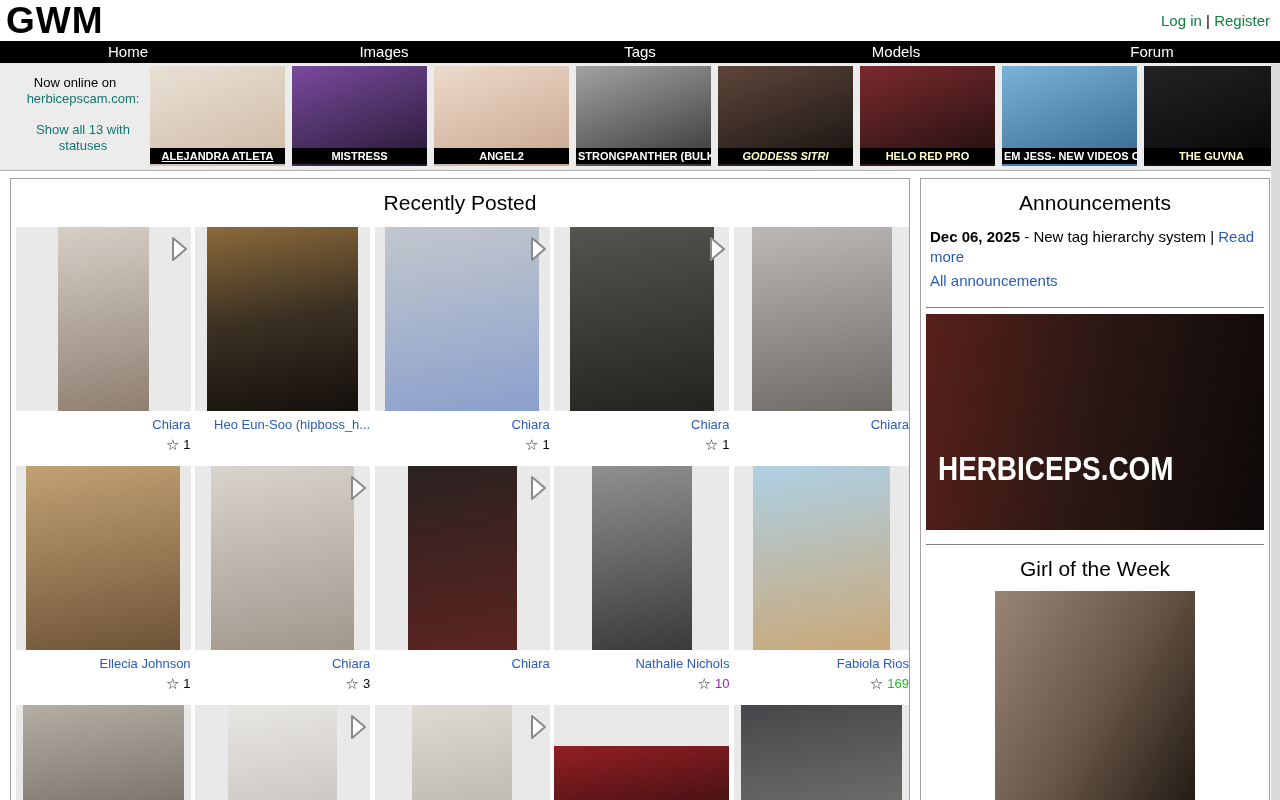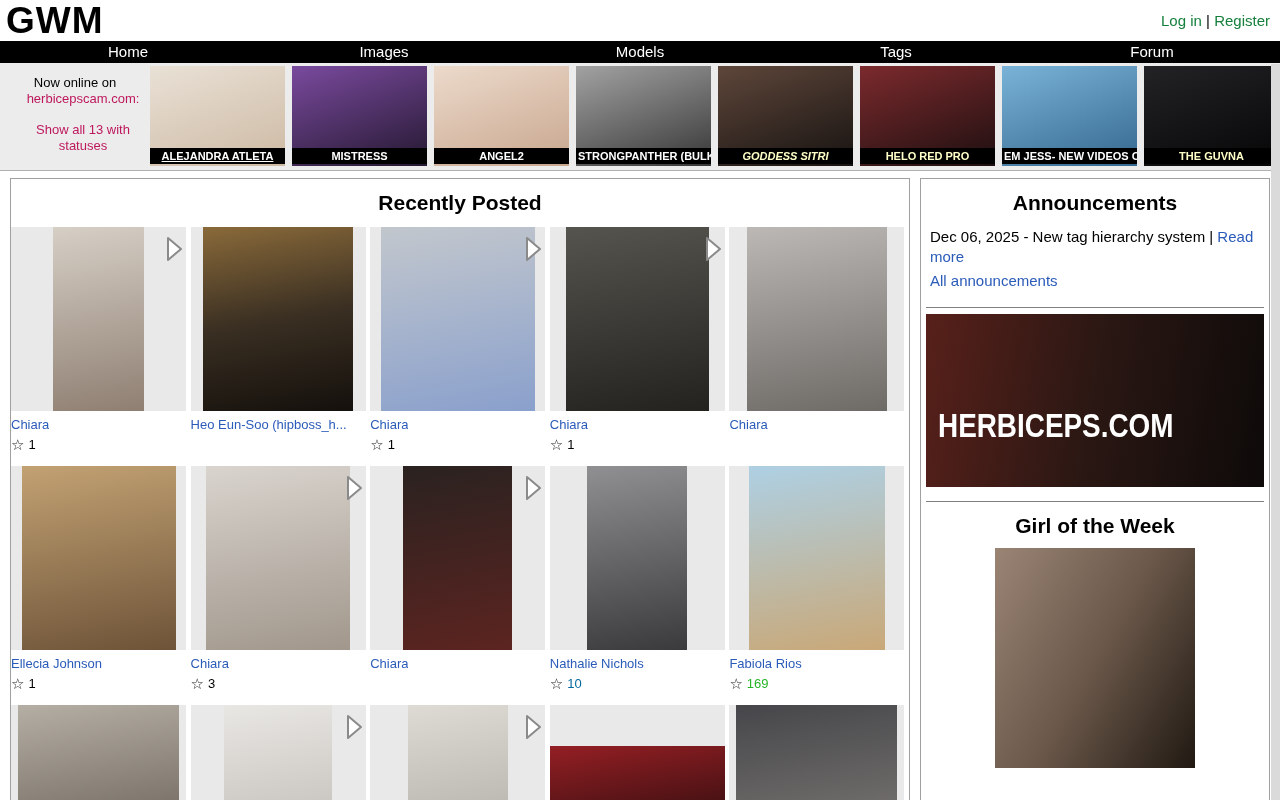--- a/index.html
+++ b/index.html
@@ -13,52 +13,52 @@
   .auth { font-size: 15px; color: #000; }
   .auth a { color: #15803d; }
 
   
   .nav { height: 22px; background: #3d79d8; display: flex; }
   .nav-item { flex: 1; text-align: center; color: #fff; font-size: 15px; line-height: 21px; cursor: pointer; }
 
   
   .online-bar { height: 108px; background: #ececec; border-bottom: 1px solid #b0b0b0; display: flex; overflow: hidden; }
   .online-left { width: 150px; flex: 0 0 150px; text-align: center; padding-top: 12px; font-size: 13px; line-height: 1.25; color: #000; }
-  .online-left a { color: #be185d; display: inline-block; padding-left: 16px; }
+  .online-left a { color: #0f766e; display: inline-block; padding-left: 16px; }
   .show-all { margin-top: 14px; width: 118px; margin-left: auto; margin-right: auto; }
   .thumbs { display: flex; gap: 7px; padding-top: 3px; }
   .model-thumb { width: 135px; height: 100px; flex: 0 0 135px; position: relative; cursor: pointer; }
   .model-label { position: absolute; left: 0; right: 0; bottom: 2px; background: #000; font-size: 11px; font-weight: bold; text-align: center; padding: 2px 2px; white-space: nowrap; overflow: hidden; }
 
   
   .content { display: flex; gap: 10px; padding-left: 10px; margin-top: 7px; align-items: flex-start; }
   .panel { background: #fff; border: 1px solid #a0a0a0; }
   .main-panel { width: 900px; height: 780px; }
   .side-panel { width: 350px; height: 780px; padding: 0 5px; }
-  .panel-title { font-size: 21px; font-weight: 700; text-align: center; margin: 12px 0 12px; color: #000; }
+  .panel-title { font-size: 21px; font-weight: 400; text-align: center; margin: 12px 0 12px; color: #000; }
 
   
   .grid { display: grid; grid-template-columns: repeat(5, 1fr); row-gap: 13px; }
-  .card { display: flex; flex-direction: column; align-items: flex-start; }
+  .card { display: flex; flex-direction: column; align-items: flex-end; }
   .thumb-box { width: 175px; height: 184px; background: #e9e9e9; position: relative; display: flex; align-items: center; justify-content: center; cursor: pointer; }
   .photo { width: 80%; height: 100%; }
   .play { position: absolute; top: 7px; right: 0; width: 24px; height: 30px; display: none; }
   .card.has-video .play { display: block; }
   .card-name { margin-top: 6px; font-size: 13px; color: #2a5bb8; max-width: 176px; white-space: nowrap; overflow: hidden; text-overflow: ellipsis; height: 15px; }
   .stars-row { margin-top: 4px; font-size: 13px; color: #000; display: flex; align-items: center; gap: 4px; height: 17px; }
   .star-glyph { font-size: 15px; line-height: 15px; color: #222; }
   .stars-row.hidden { visibility: hidden; }
 
   
   .ann { font-size: 15px; line-height: 1.32; margin: 12px 4px 0; color: #000; }
-  .ann b { font-weight: normal; }
+  .ann b { font-weight: bold; }
   .ann a { color: #2a5bb8; }
   .all-link { display: inline-block; margin: 5px 4px 4px; font-size: 15px; color: #2a5bb8; }
   .side-hr { border: none; border-top: 1px solid #808080; margin: 14px 0 6px; }
-  .ad-banner { width: 338px; height: 173px; position: relative; cursor: pointer; padding-left: 12px; }
+  .ad-banner { width: 338px; height: 216px; position: relative; cursor: pointer; padding-left: 12px; }
   .ad-text { position: absolute; left: 12px; bottom: 42px; color: #fff; font-size: 34px; font-weight: bold; transform: scaleX(0.82); transform-origin: left; letter-spacing: 0; }
   .gotw-img { width: 200px; height: 220px; margin: 2px auto 0; display: block; cursor: pointer; }
 
   
   .scroll-strip { position: absolute; right: 0; top: 64px; width: 9px; height: 736px; background: #dadada; }
 </style>
 </head>
 <body>
 
 <div class="header">
@@ -66,22 +66,22 @@
   <div class="auth">
     <a>Log in</a>
     <span>|</span>
     <a>Register</a>
   </div>
 </div>
 
 <div class="nav" id="nav" style="background: #000000;">
     <div class="nav-item">Home</div>
     <div class="nav-item">Images</div>
+    <div class="nav-item">Tags</div>
     <div class="nav-item">Models</div>
-    <div class="nav-item">Tags</div>
     <div class="nav-item">Forum</div>
   </div>
 
 <div class="online-bar">
   <div class="online-left">
     <div>Now online on</div>
     <a>herbicepscam.com:</a>
     <div class="show-all"><a>Show all 13 with statuses</a></div>
   </div>
   <div class="thumbs" id="thumbs">
@@ -216,21 +216,21 @@
     </div>
   </div>
         <div class="card">
     <div class="thumb-box">
       <div class="photo" style="width: 57%; height: 100%; background: linear-gradient(170deg, rgb(144, 144, 146), rgb(58, 57, 59));"></div>
 
     </div>
     <a class="card-name">Nathalie Nichols</a>
     <div class="stars-row">
       <span class="star-glyph">☆</span>
-      <span class="star-count" style="color: #0369a1;">10</span>
+      <span class="star-count" style="color: #a21caf;">10</span>
     </div>
   </div>
         <div class="card">
     <div class="thumb-box">
       <div class="photo" style="width: 78%; height: 100%; background: linear-gradient(170deg, rgb(174, 208, 228), rgb(201, 168, 120));"></div>
 
     </div>
     <a class="card-name">Fabiola Rios</a>
     <div class="stars-row">
       <span class="star-glyph">☆</span>

